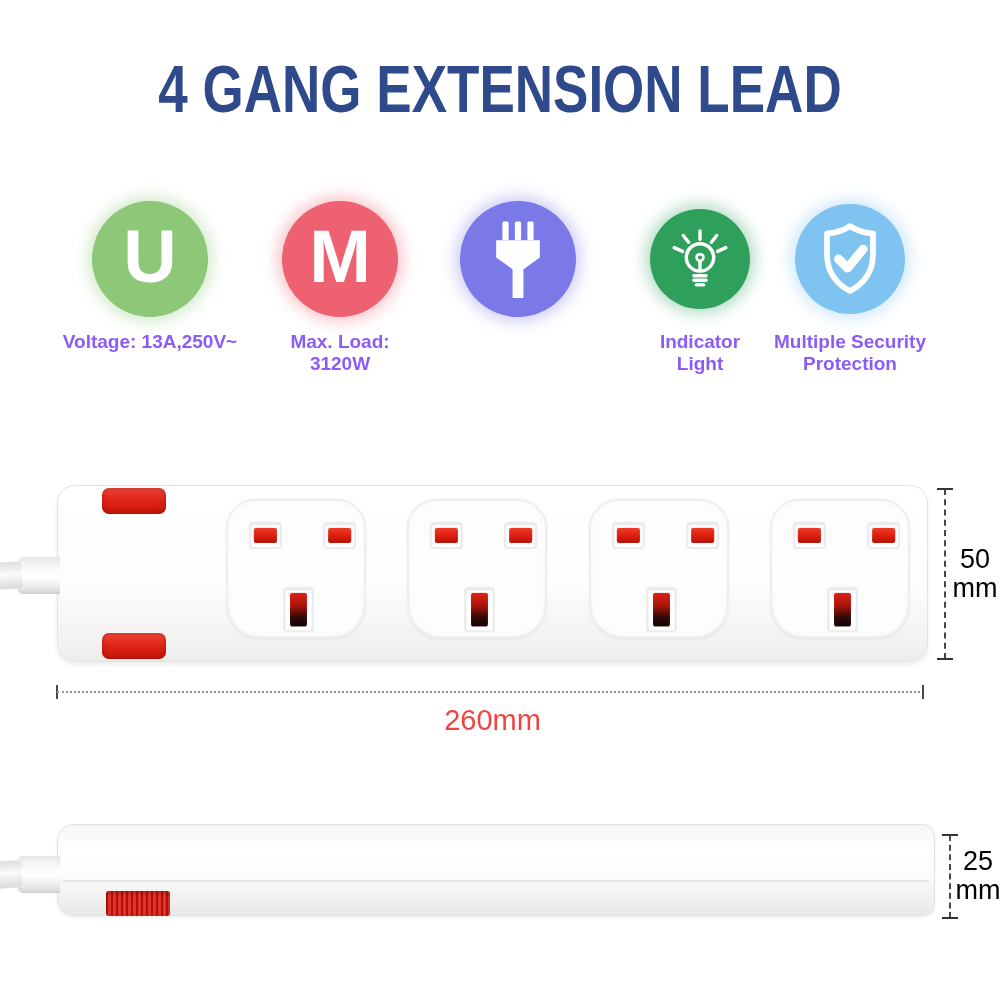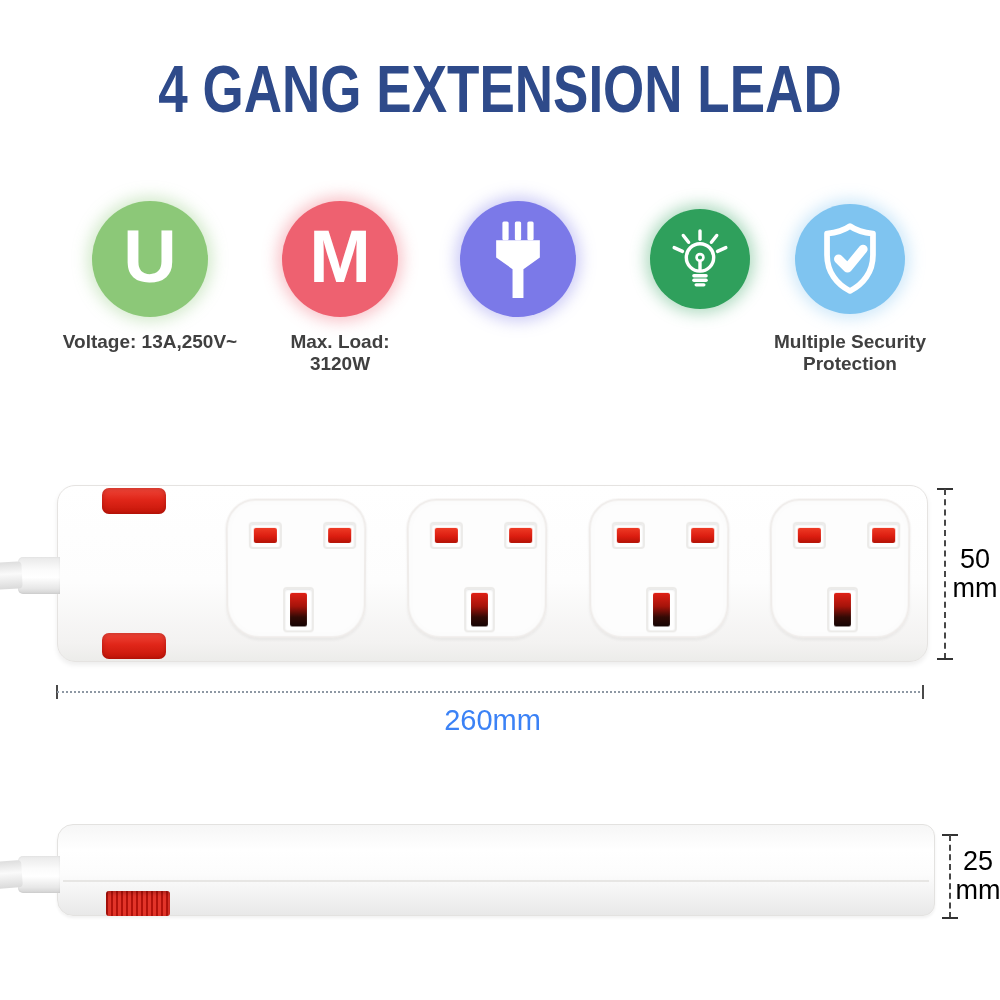--- a/index.html
+++ b/index.html
@@ -23,21 +23,21 @@
     border-radius:50%; margin:0 auto; display:flex; align-items:center; justify-content:center;
     color:#fff;
   }
   .d116 { width:116px; height:116px; margin-top:6px; }
   .d100 { width:100px; height:100px; margin-top:14px; }
   .d110 { width:110px; height:110px; margin-top:9px; }
   .glyph-letter { font-size:74px; font-weight:700; line-height:1; transform:translateY(-2px); }
   .circle svg { display:block; }
   .caption {
     position:absolute; top:136px; left:0; width:100%; text-align:center;
-    font-size:19px; font-weight:700; color:#404040; line-height:1.15;
+    font-size:19px; font-weight:700; color:#8b5cf6; line-height:1.15;
   }
   .caption span { display:block; }
 
   
   .strip-top {
     position:absolute; left:57px; top:485px; width:871px; height:177px;
     background:linear-gradient(180deg,#ffffff 0%,#fdfdfd 55%,#f3f2f1 90%,#ececea 100%);
     border:1px solid #e5e3e1; border-radius:18px;
     box-shadow:0 3px 5px rgba(0,0,0,0.07);
   }
@@ -105,21 +105,21 @@
   }
   .lab50 { left:950px; top:545px; width:50px; }
   .lab25 { left:955px; top:847px; width:46px; }
   .dim-label-v span { display:block; }
 
   .dim-line-h { position:absolute; left:57px; top:691px; width:867px; border-top:2px dotted #8e98a4; }
   .tick-v { position:absolute; width:2px; height:14px; background:#4a4a4a; top:685px; }
   .t260a { left:56px; } .t260b { left:922px; }
   .lab260 {
     position:absolute; left:0; top:704px; width:985px; text-align:center;
-    font-size:29px; color:#3b82f6; font-weight:400;
+    font-size:29px; color:#ef4444; font-weight:400;
   }
 
   
   .strip-side {
     position:absolute; left:57px; top:824px; width:878px; height:92px;
     background:linear-gradient(180deg,#f6f6f6 0%,#ffffff 28%,#fcfcfc 55%,#f2f2f2 78%,#e8e8e8 100%);
     border:1px solid #e3e2e0; border-radius:16px 12px 12px 16px;
     box-shadow:0 2px 3px rgba(0,0,0,0.06);
   }
   .seam { position:absolute; left:5px; right:5px; top:55px; height:2px; background:#e7e6e4; }
@@ -178,20 +178,24 @@
           <path d="M42 78 H58"></path>
           <path d="M45 84 H55"></path>
           <path d="M50 24 V13"></path>
           <path d="M35 28 L28 19"></path>
           <path d="M65 28 L72 19"></path>
           <path d="M27 40 L16 35"></path>
           <path d="M73 40 L84 35"></path>
         </g>
       </svg>
     </div>
+    <div class="caption">
+      <span>Indicator</span>
+      <span>Light</span>
+    </div>
   </div>
 
   <div class="feature f5">
     <div class="circle d110" style="background: rgb(127, 196, 240); box-shadow: rgba(127, 196, 240, 0.4) 0px 0px 16px 4px;">
       <svg width="82" height="82" viewBox="0 0 100 100">
         <path d="M50 10 C57 15 67 18 78 19 V45 C78 66 66 81 50 89 C34 81 22 66 22 45 V19 C33 18 43 15 50 10 Z" stroke="#fff" stroke-width="7" fill="none" stroke-linejoin="round"></path>
         <polyline points="36,50 47,61 66,38" stroke="#fff" stroke-width="11" fill="none" stroke-linecap="round" stroke-linejoin="round"></polyline>
       </svg>
     </div>
     <div class="caption">

